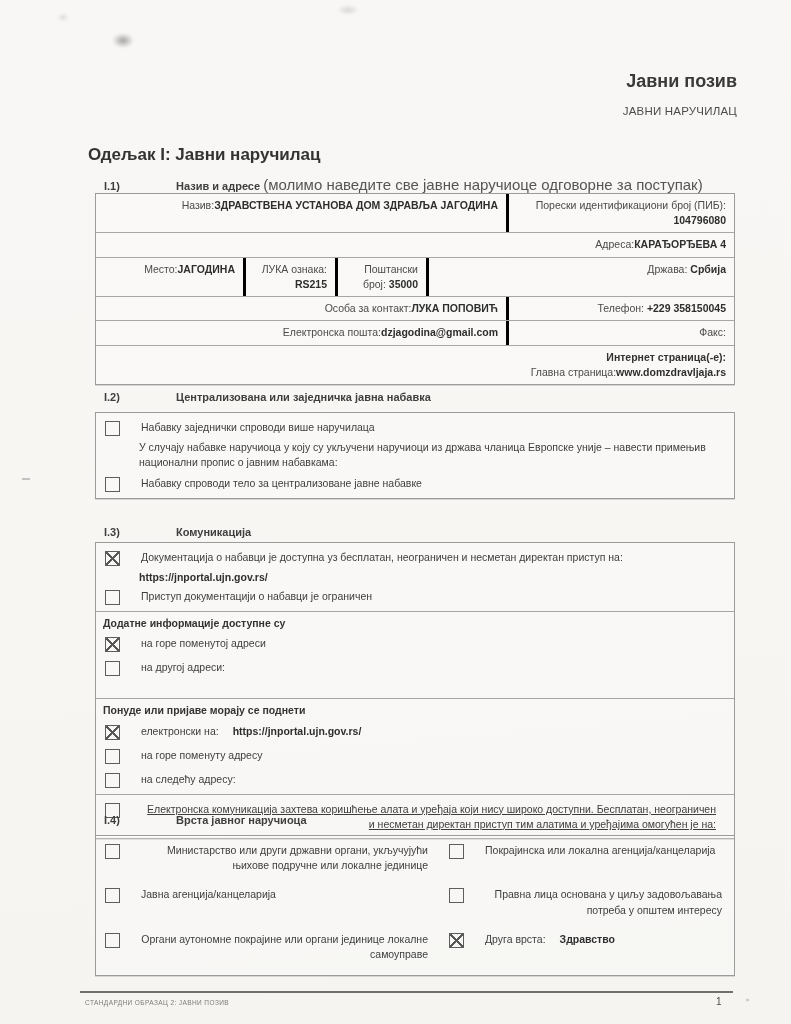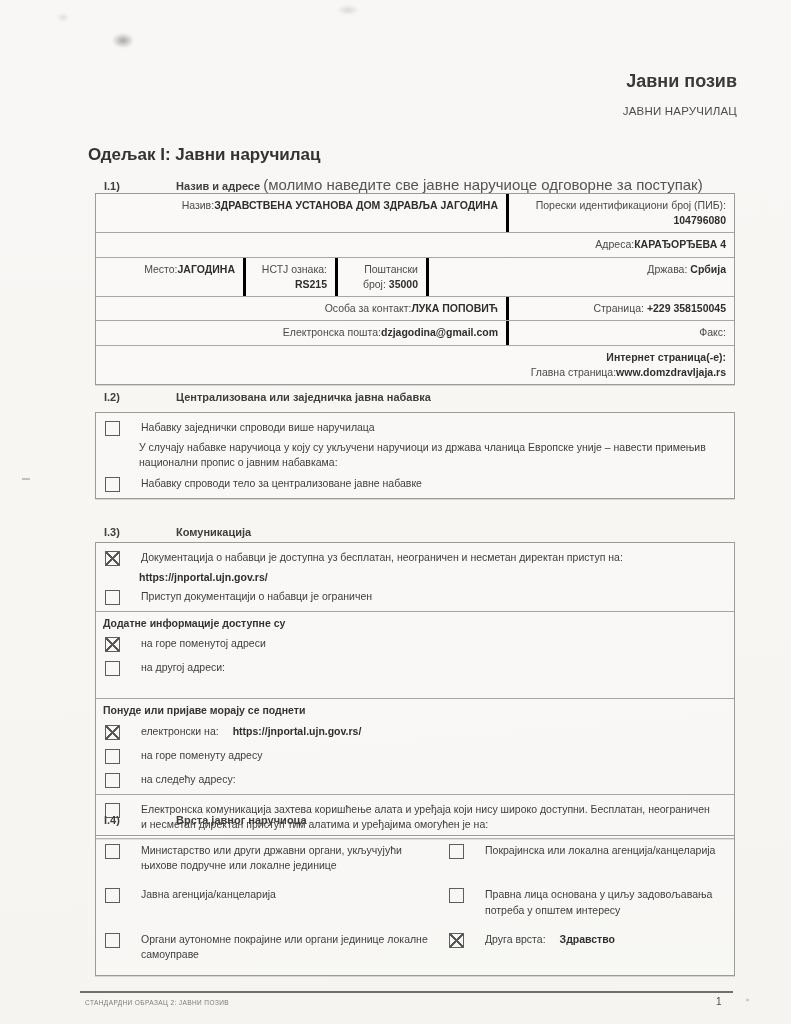--- a/index.html
+++ b/index.html
@@ -45,21 +45,21 @@
   .gap{display:inline-block;width:14px;}
 
   
   .cbrow{display:flex;align-items:flex-start;padding:4px 12px 4px 9px;}
   .cb{width:13px;height:13px;flex:none;border:1.2px solid #5d5d5d;margin-top:1px;background:transparent;}
   .cb.checked{
     background-image:
       linear-gradient(to top right, transparent 44%, #575757 46%, #575757 54%, transparent 56%),
       linear-gradient(to bottom right, transparent 44%, #575757 46%, #575757 54%, transparent 56%);
   }
-  .cbtext{margin-left:21px;}
+  .cbtext{margin-left:21px;text-align:right;}
   .indent{padding-left:43px;padding-right:14px;}
   .grp{border-top:1px solid #a6a6a6;}
   .grp:first-child{border-top:none;}
   .grp-title{font-weight:bold;color:#333;padding:4px 8px 1px 7px;}
   .pad-b{padding-bottom:6px;}
   .spacer18{height:18px;}
 
   
   .fourcol .lcell{width:323px;flex:none;}
   .fourcol .rcell{flex:1 1 auto;}
@@ -114,35 +114,35 @@
     <div class="row">
       <div class="cell grow">
         <span class="lbl ilb lw44">Адреса:</span><span class="val">КАРАЂОРЂЕВА 4</span>
       </div>
     </div>
     <div class="row">
       <div class="cell w150 br">
         <span class="lbl ilb lw44">Место:</span><span class="val">ЈАГОДИНА</span>
       </div>
       <div class="cell w92 br">
-        <span class="lbl">НСТЈ ознака:</span> <span class="val">RS215</span>
+        <span class="lbl">ЛУКА ознака:</span> <span class="val">RS215</span>
       </div>
       <div class="cell w91 br">
         <span class="lbl">Поштански број:</span> <span class="val">35000</span>
       </div>
       <div class="cell grow">
         <span class="lbl">Држава:</span> <span class="val">Србија</span>
       </div>
     </div>
     <div class="row">
       <div class="cell w413 br">
         <span class="lbl ilb lw155">Особа за контакт:</span><span class="val">ЛУКА ПОПОВИЋ</span>
       </div>
       <div class="cell grow">
-        <span class="lbl">Страница:</span> <span class="val">+229 358150045</span>
+        <span class="lbl">Телефон:</span> <span class="val">+229 358150045</span>
       </div>
     </div>
     <div class="row">
       <div class="cell w413 br">
         <span class="lbl ilb lw155">Електронска пошта:</span><span class="val">dzjagodina@gmail.com</span>
       </div>
       <div class="cell grow">
         <span class="lbl">Факс:</span>
       </div>
     </div>
@@ -209,21 +209,21 @@
       <div class="cbrow">
         <span class="cb"></span>
         <span class="cbtext">на горе поменуту адресу</span>
       </div>
       <div class="cbrow pad-b">
         <span class="cb"></span>
         <span class="cbtext">на следећу адресу:</span>
       </div>
     </div>
     <div class="grp">
-      <div class="cbrow pad-b" style="padding-top:7px;">
+      <div class="cbrow pad-b" style="padding-top:7px;text-decoration:underline;">
         <span class="cb"></span>
         <span class="cbtext" style="padding-right:6px;">Електронска комуникација захтева коришћење алата и уређаја који нису широко доступни. Бесплатан, неограничен и несметан директан приступ тим алатима и уређајима омогућен је на:</span>
       </div>
     </div>
   </div>
 
   <div class="sub-head" style="top:813px;">
     <span class="num">I.4)</span><span class="t">Врста јавног наручиоца</span>
   </div>
 

